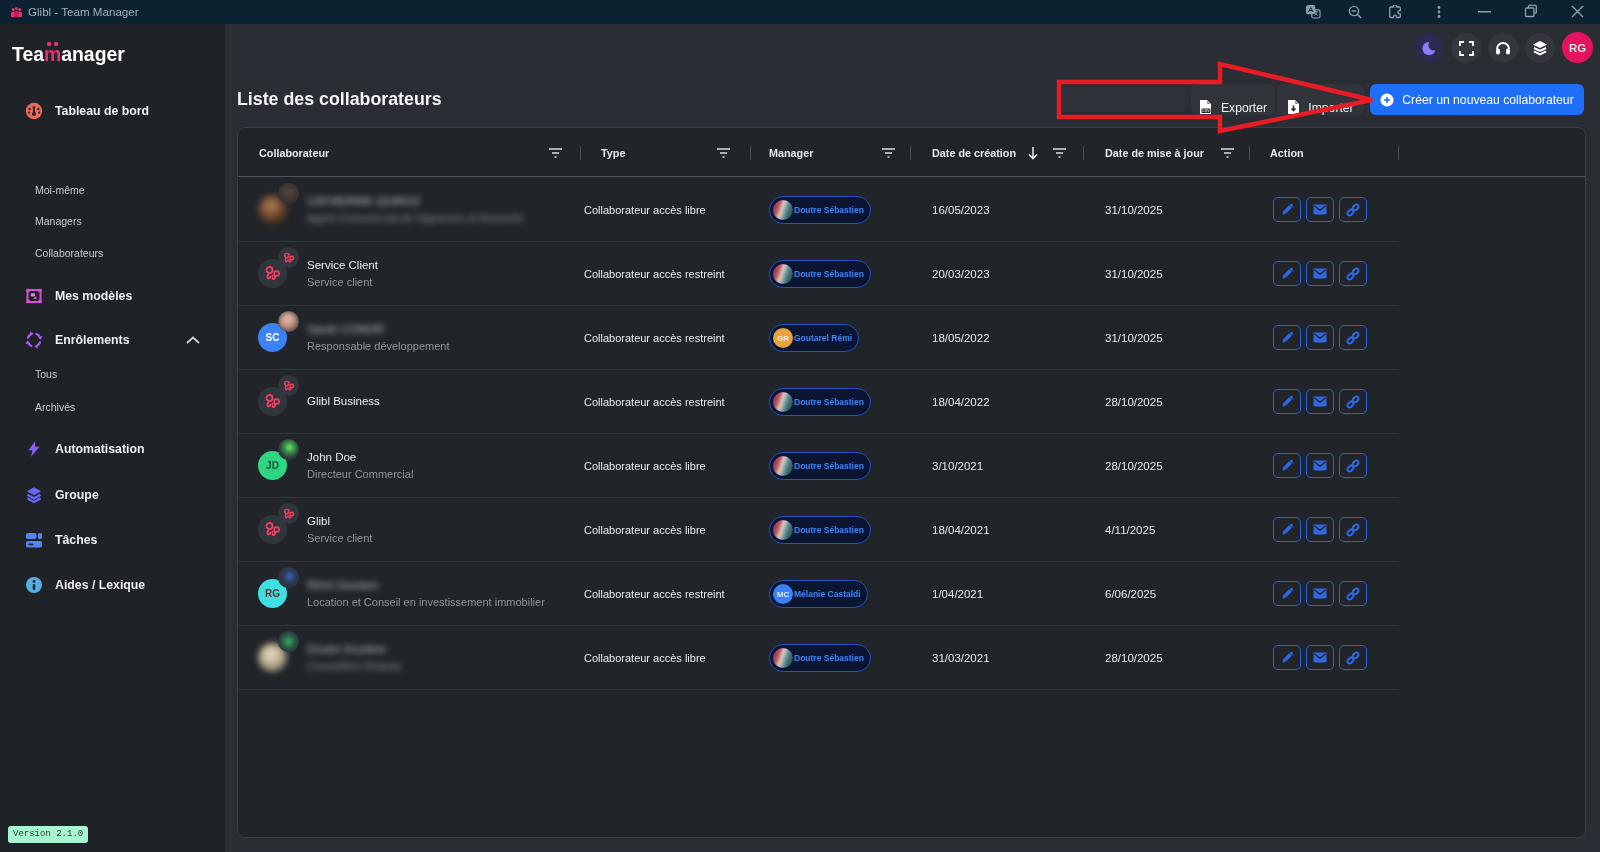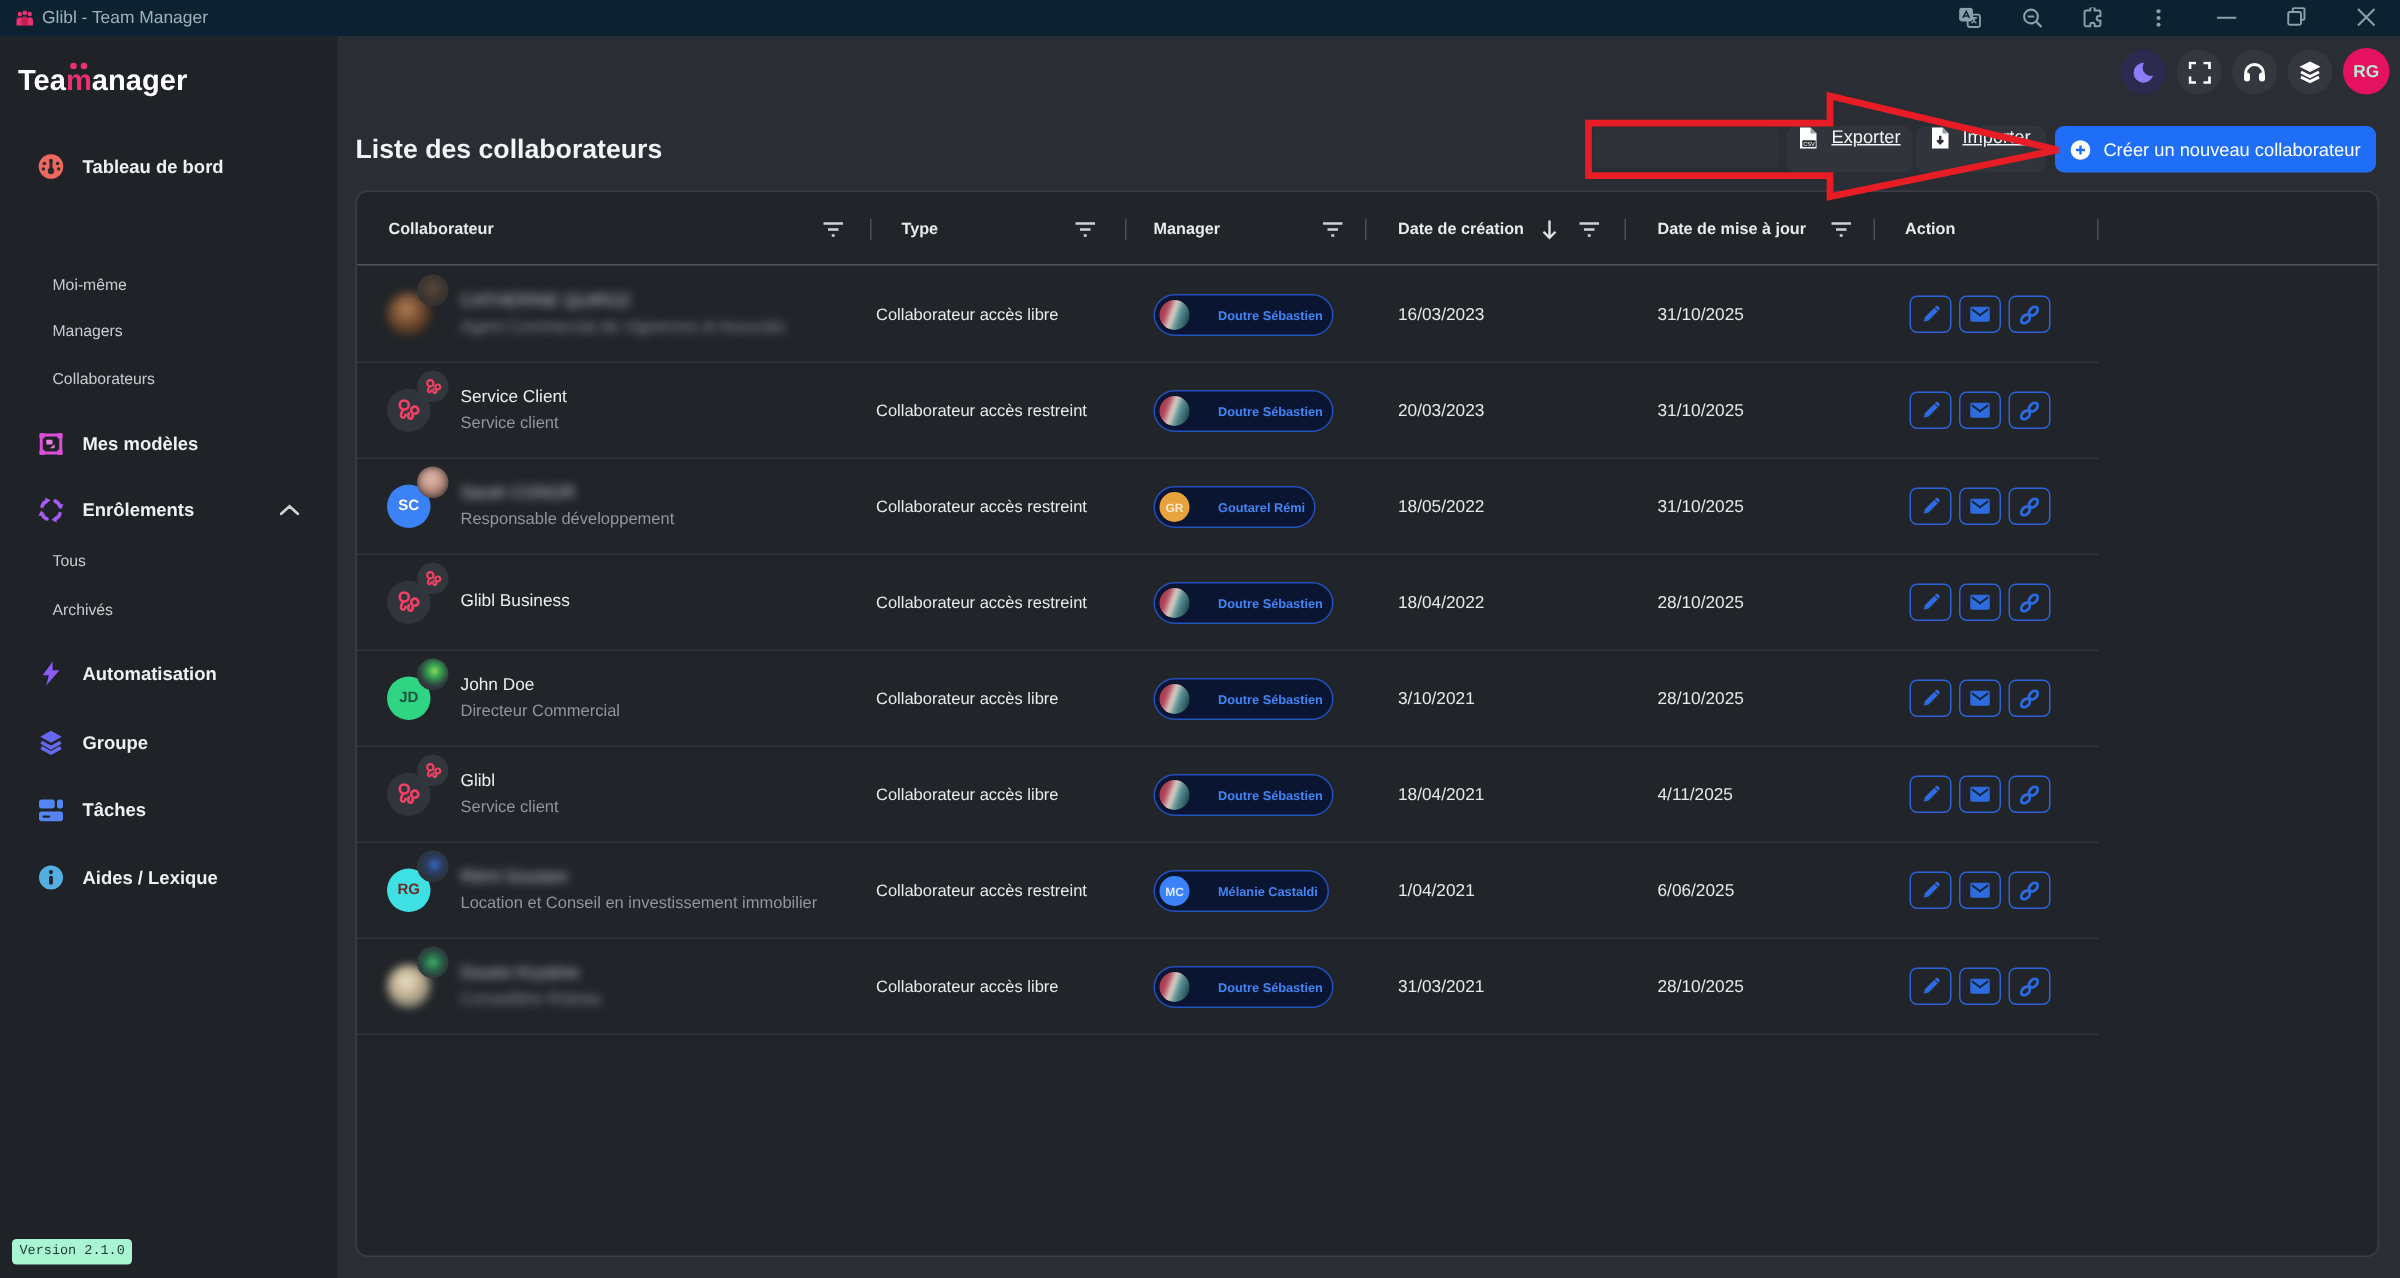--- a/index.html
+++ b/index.html
@@ -20,37 +20,37 @@
   .navitem .lbl { position:absolute; left:55px; top:50%; transform:translateY(-50%); font-size:12.3px; font-weight:bold; color:#eef0f2; }
   .navitem .chev { position:absolute; left:186px; top:50%; transform:translateY(-50%); }
   .subitem { position:absolute; left:35px; font-size:10.5px; color:#c8ccd1; transform:translateY(-50%); }
   #version { position:absolute; left:8px; top:802px; background:#a9f5d2; color:#1d3b2f; font-family:"Liberation Mono", monospace; font-size:9px; padding:3px 5px 4px 5px; border-radius:3px; }
 
   
   .hbtn { position:absolute; top:33px; width:30px; height:30px; border-radius:50%; background:#34373d; display:flex; align-items:center; justify-content:center; }
 
   
   #searchbox { position:absolute; left:1062px; top:85px; width:124px; height:27px; background:#2e3138; border-radius:4px; }
-  .gbtn { position:absolute; top:84px; height:31px; background:#31343a; border-radius:6px; color:#f2f3f5; font-size:12.2px; display:flex; align-items:flex-start; justify-content:center; gap:8px;text-decoration:underline; }
+  .gbtn { position:absolute; top:84px; height:31px; background:#31343a; border-radius:6px; color:#f2f3f5; font-size:12.2px; display:flex; align-items:flex-end; justify-content:center; gap:8px; }
   #btn-create { position:absolute; left:1370px; top:84px; width:214px; height:31px; background:#1e6ef7; border-radius:6px; color:#fff; font-size:12.2px; white-space:nowrap; display:flex; align-items:center; justify-content:center; gap:8px; }
 
   
   #card { position:absolute; left:237px; top:127px; width:1349px; height:711px; background:#212429; border:1px solid #3a3f46; border-radius:8px; }
   #thead { position:absolute; left:0; top:0; width:1347px; height:49px; border-bottom:1px solid #50555d; }
   .th { position:absolute; top:25px; transform:translateY(-50%); font-size:10.8px; font-weight:bold; color:#e8eaee; }
   .thsep { position:absolute; top:18px; width:1px; height:14px; background:#4b5058; }
   .fico { position:absolute; top:19px; }
   .row { position:absolute; left:0; width:1161px; height:64px; border-bottom:1px solid #31353b; }
   .av { position:absolute; left:20px; top:17px; width:29px; height:29px; border-radius:50%; display:flex; align-items:center; justify-content:center; font-weight:bold; }
   .badge { position:absolute; left:40px; top:5px; width:21px; height:21px; border-radius:50%; background:#32363d; display:flex; align-items:center; justify-content:center; overflow:hidden; }
   .nm { position:absolute; left:69px; top:17px; font-size:11.5px; color:#eceef1; white-space:nowrap; }
   .sb { position:absolute; left:69px; top:34px; font-size:11px; color:#8f969e; white-space:nowrap; }
   .nm1 { position:absolute; left:69px; top:25px; font-size:11.5px; color:#eceef1; white-space:nowrap; }
   .typ { position:absolute; left:346px; top:32px; transform:translateY(-50%); font-size:11px; color:#e8eaee; white-space:nowrap; }
-  .pill { position:absolute; left:531px; top:18px; height:28px; border:1.5px solid #2450c0; background:#0a1531; border-radius:14px; display:flex; align-items:center; padding:0 6px 0 3px; gap:19px; }
+  .pill { position:absolute; left:531px; top:18px; height:28px; border:1.5px solid #2450c0; background:#0a1531; border-radius:14px; display:flex; align-items:center; padding:0 6px 0 3px; gap:1px; }
   .pill .pav { width:20px; height:20px; border-radius:50%; flex:none; display:flex; align-items:center; justify-content:center; font-size:8px; font-weight:bold; overflow:hidden; }
   .pill .pnm { font-size:8.5px; font-weight:bold; color:#4285f4; white-space:nowrap; }
   .d1 { position:absolute; left:694px; top:32px; transform:translateY(-50%); font-size:11.5px; color:#e7e9ec; }
   .d2 { position:absolute; left:867px; top:32px; transform:translateY(-50%); font-size:11.5px; color:#e7e9ec; }
   .acts { position:absolute; left:1035px; top:19px; display:flex; gap:5px; }
   .abtn { width:28px; height:25px; border:1.5px solid #2b63d9; border-radius:5px; display:flex; align-items:center; justify-content:center; }
   .blurt { filter:blur(3.2px); }
 </style>
 </head>
 <body>
@@ -313,21 +313,21 @@
         </div>
       <div class="nm blurt" style="color:#c4c8cd;">CATHERINE QUIROZ</div>
       <div class="sb blurt">Agent Commercial de Vignerons et Associés</div>
       <div class="typ">Collaborateur accès libre</div>
       <div class="pill">
           <div class="pav">
             <div style="width:24px;height:24px;margin:-2px;background:linear-gradient(110deg, #952f3e 0%, #b24458 30%, #ddd3c6 46%, #5b9094 60%, #1c454d 85%);filter:blur(1px);"></div>
           </div>
           <div class="pnm">Doutre Sébastien</div>
         </div>
-      <div class="d1">16/03/2023</div>
+      <div class="d1">16/05/2023</div>
         <div class="d2">31/10/2025</div>
       <div class="acts">
         <div class="abtn">
             <svg width="13" height="13" viewBox="0 0 13 13">
               <path d="M8.5 2.1 L10.9 4.5 4.7 10.7 1.5 11.5 2.3 8.3z" fill="#2e6be0"></path>
               <path d="M9.2 1.4 a1.7 1.7 0 0 1 2.4 2.4 l-0.35 0.35 -2.4-2.4z" fill="#2e6be0"></path>
             </svg>
           </div>
         <div class="abtn">
             <svg width="14" height="11" viewBox="0 0 14 11">

